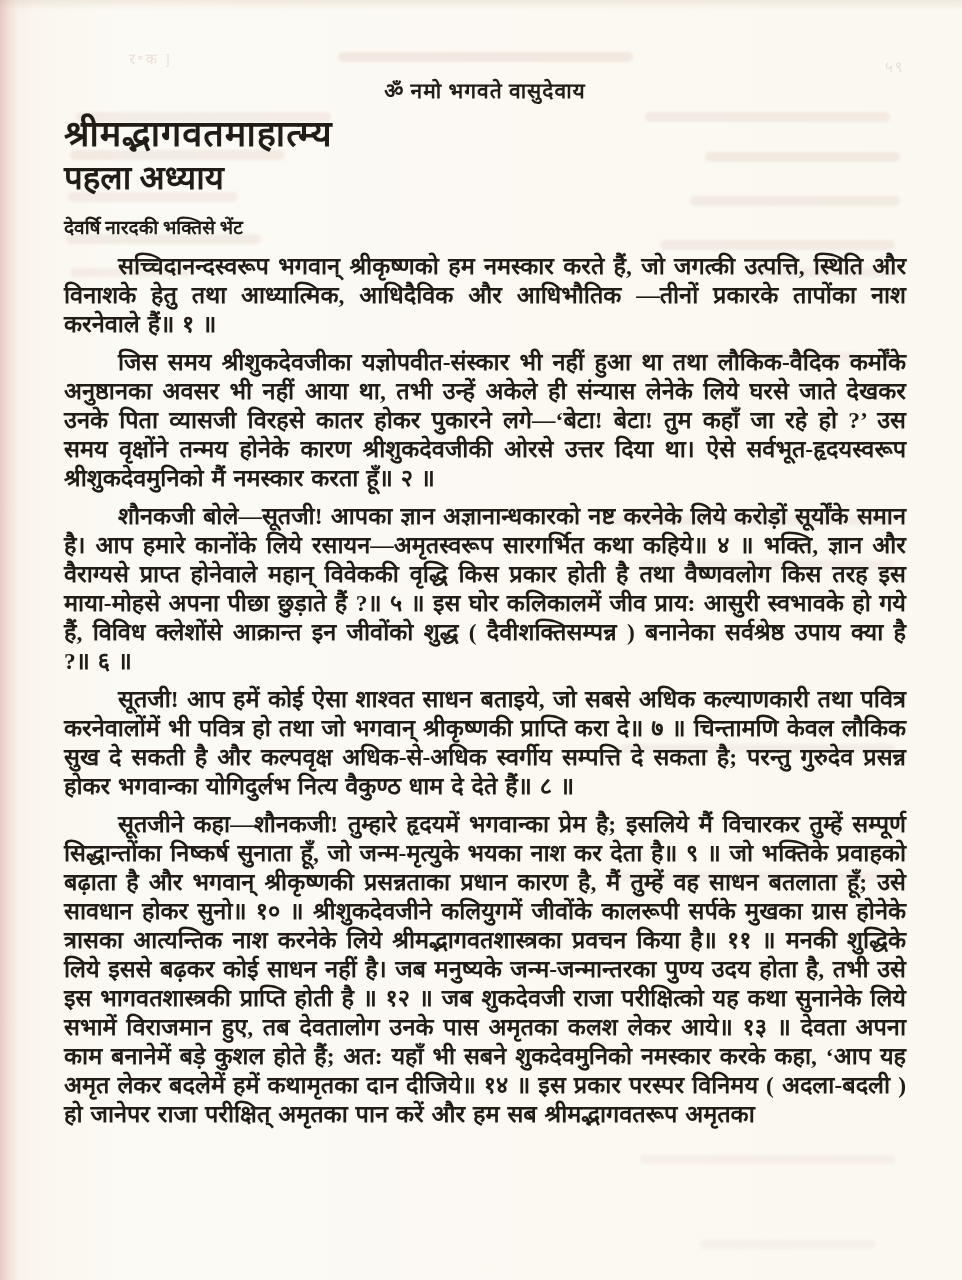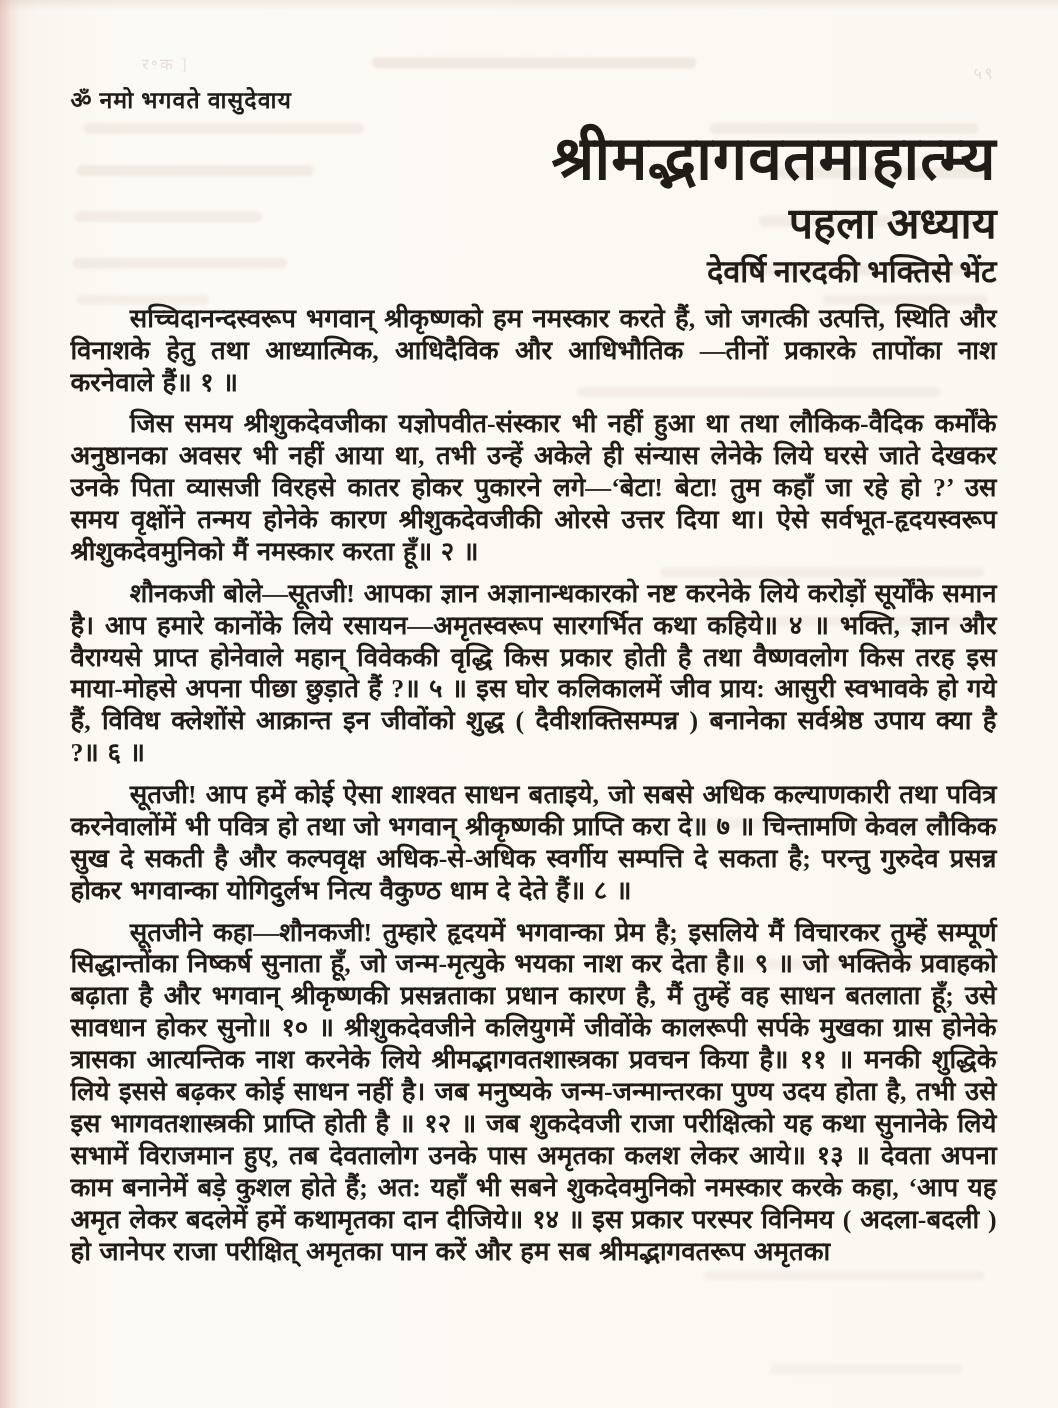--- a/index.html
+++ b/index.html
@@ -24,34 +24,34 @@
   
   .bleed{position:absolute;border-radius:6px;filter:blur(1.6px);pointer-events:none;}
   .faint-text{
     position:absolute;
     color:rgba(160,120,105,.55);
     opacity:.38;filter:blur(.4px);
     font-size:15px;letter-spacing:2px;margin-left:33px;
   }
   .content{position:absolute;left:64px;right:56px;top:46px;}
   .invocation{
-    margin-top:30px;
+    margin-top:30px;text-align:center;
     font-size:21px;font-weight:700;letter-spacing:1px;
   }
   .title{
-    margin:10px 0 0;text-align:right;
-    font-size:55px;font-weight:700;line-height:1.12;letter-spacing:1px;
+    margin:10px 0 0;text-align:left;
+    font-size:36px;font-weight:700;line-height:1.12;letter-spacing:1px;
   }
   .chapter{
-    margin:6px 0 0;text-align:right;
-    font-size:39px;font-weight:700;line-height:1.15;
+    margin:6px 0 0;text-align:left;
+    font-size:33px;font-weight:700;line-height:1.15;
   }
   .section{
-    margin:0 0 12px;text-align:right;
-    font-size:28px;font-weight:700;
+    margin:16px 0 12px;text-align:left;
+    font-size:19px;font-weight:700;
   }
   .bodytext p{
     margin:0 0 9px;
     font-size:23.5px;line-height:29px;
     text-align:justify;text-indent:54px;
     font-weight:700;
     word-spacing:2px;
   }
 </style>
 </head>

